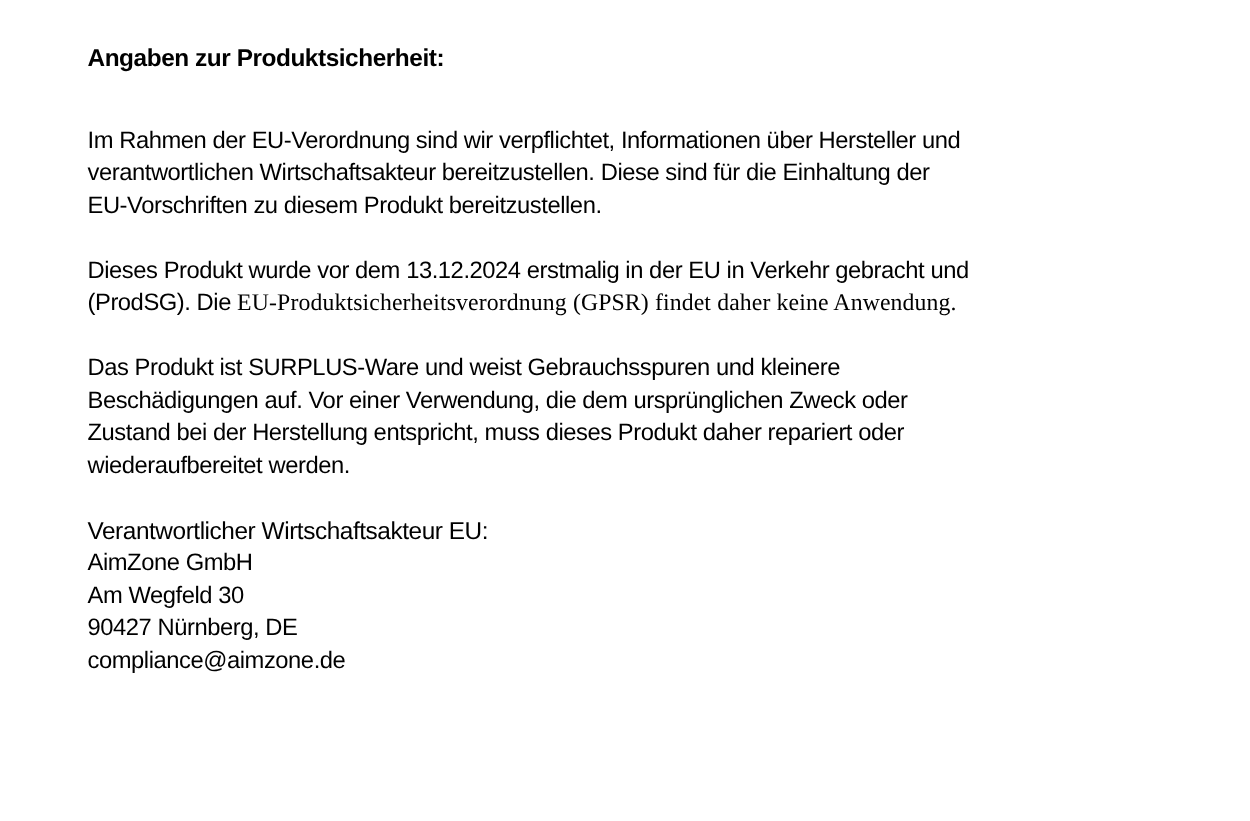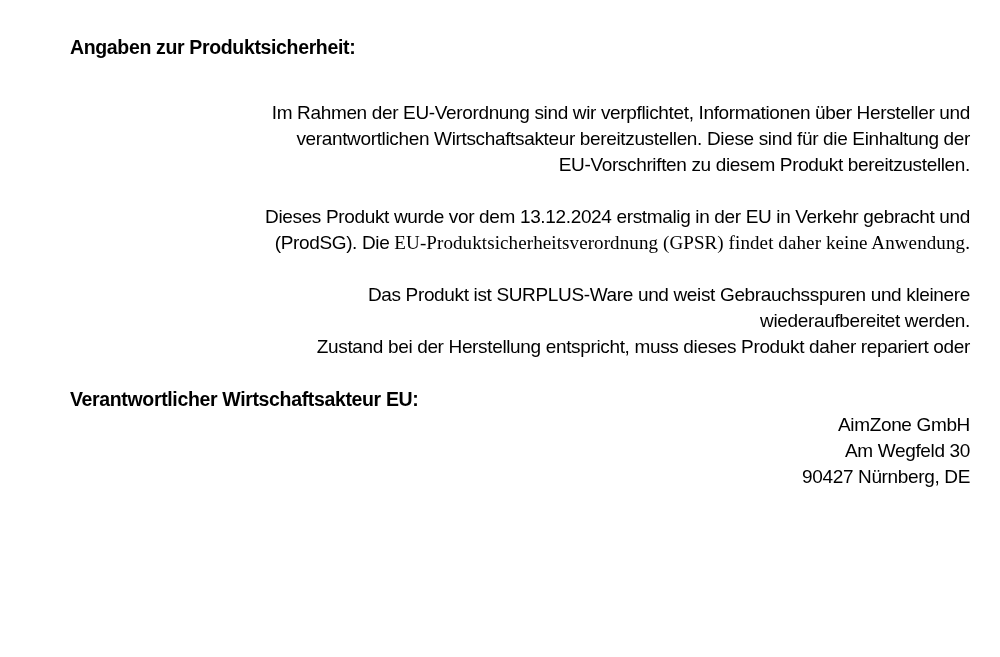--- a/index.html
+++ b/index.html
@@ -16,35 +16,34 @@
     position: absolute;
     left: 70px;
     top: 34px;
     width: 900px;
   }
   .line {
     font-size: 19px;
     line-height: 26px;
     white-space: nowrap;
     letter-spacing: -0.35px;
-    text-align: right;
   }
   .block {
     margin: 0 0 26px 0;
   }
   .title-line {
     font-weight: 700;
     font-size: 19.5px;
     line-height: 26px;
     white-space: nowrap;
     letter-spacing: -0.35px;
     margin: 0 0 40px 0;
   }
   .contact-heading-line {
-    font-weight: 700;
+    font-weight: 400;
     font-size: 19.5px;
     line-height: 26px;
     white-space: nowrap;
     letter-spacing: -0.35px;
   }
   
   .alt-font {
     letter-spacing: 0.1px;
     font-family: Liberation Serif, serif;
   }
@@ -62,24 +61,26 @@
     <div class="line">EU-Vorschriften zu diesem Produkt bereitzustellen.</div>
   </div>
 
   <div class="block">
     <div class="line">Dieses Produkt wurde vor dem 13.12.2024 erstmalig in der EU in Verkehr gebracht und</div>
     <div class="line"><span>(ProdSG). Die </span><span class="alt-font">EU-Produktsicherheitsverordnung (GPSR) findet daher keine Anwendung.</span></div>
   </div>
 
   <div class="block">
     <div class="line">Das Produkt ist SURPLUS-Ware und weist Gebrauchsspuren und kleinere</div>
+    <div class="line">Beschädigungen auf. Vor einer Verwendung, die dem ursprünglichen Zweck oder</div>
+    <div class="line">Zustand bei der Herstellung entspricht, muss dieses Produkt daher repariert oder</div>
     <div class="line">wiederaufbereitet werden.</div>
-    <div class="line">Zustand bei der Herstellung entspricht, muss dieses Produkt daher repariert oder</div>
   </div>
 
   <div>
     <div class="contact-heading-line">Verantwortlicher Wirtschaftsakteur EU:</div>
     <div class="line">AimZone GmbH</div>
     <div class="line">Am Wegfeld 30</div>
     <div class="line">90427 Nürnberg, DE</div>
+    <div class="line">compliance@aimzone.de</div>
   </div>
 
 </div>
 
 </body></html>

